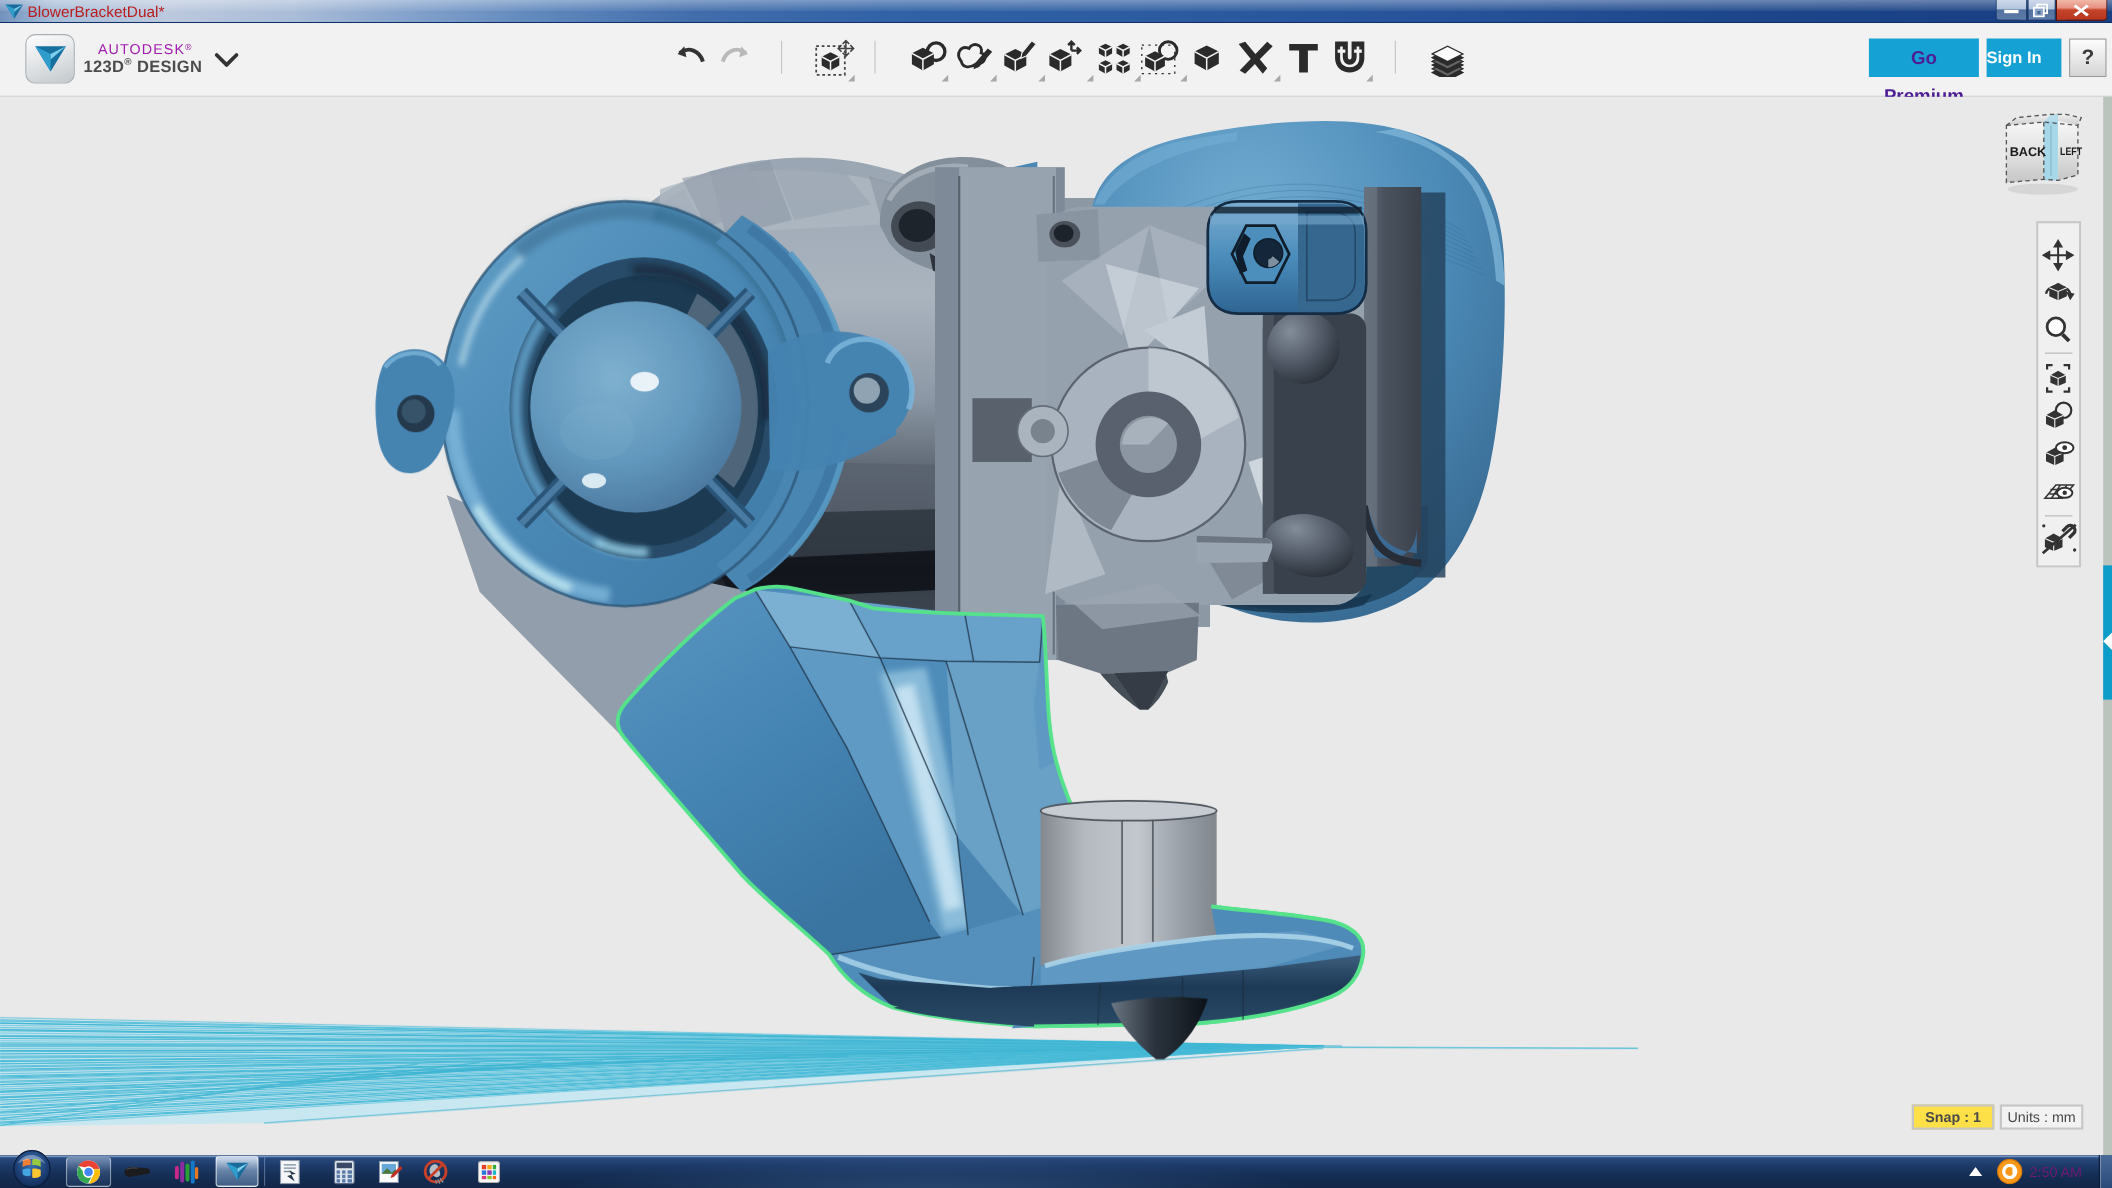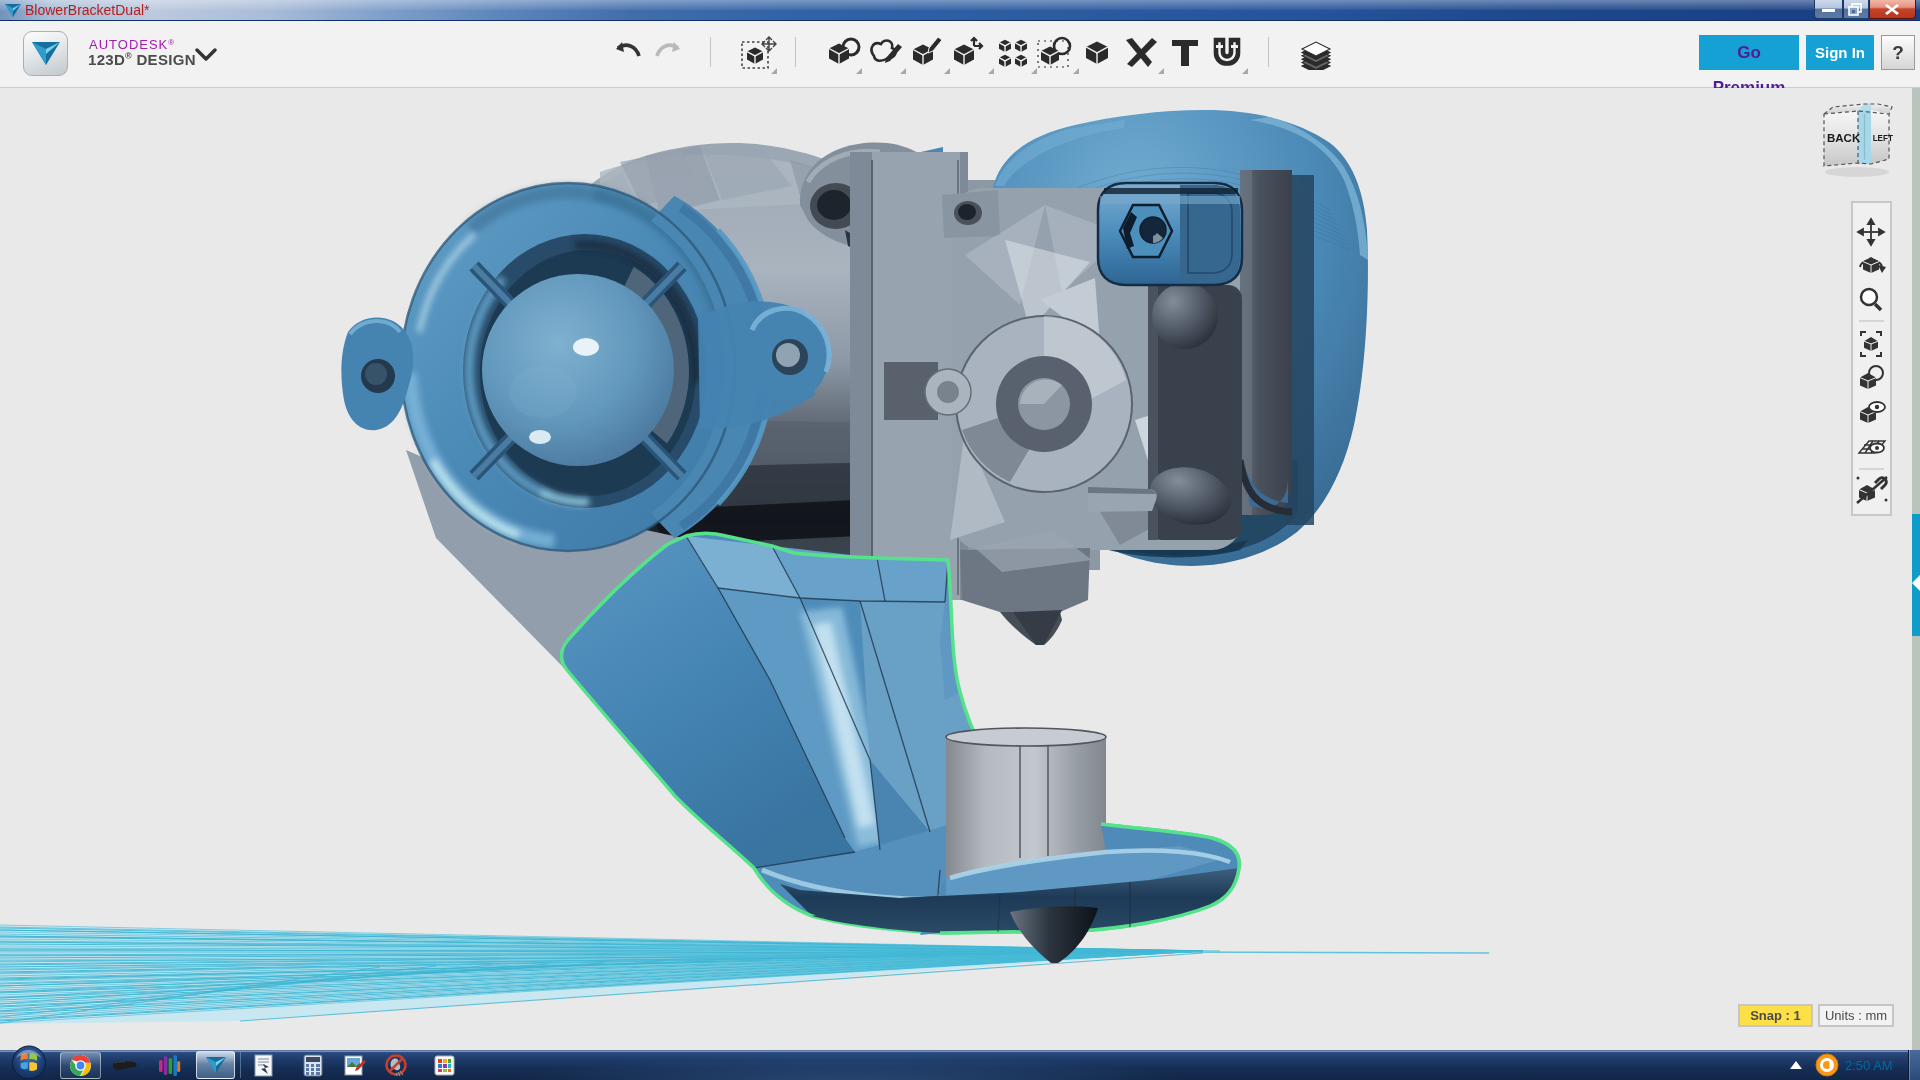--- a/index.html
+++ b/index.html
@@ -26,21 +26,21 @@
  <path d="M3,1 L8,5 L13,1 L15,3 L10,6.5 L15,10 L13,12 L8,8 L3,12 L1,10 L6,6.5 L1,3 Z" fill="#fff"></path>
 </svg>
 <div class="abs" style="left:0;top:21px;width:1920px;height:67px;background:#f2f2f2;border-bottom:1px solid #cccccc"></div>
 <div class="abs" style="left:23px;top:31px;width:45px;height:45px;border-radius:9px;background:linear-gradient(160deg,#fdfdfd 0%,#e8eaec 40%,#c2c8cc 100%);border:1px solid #aab0b4"></div>
 <svg class="abs" style="left:31px;top:41px" width="30" height="26" viewBox="0 0 30 26">
  <polygon points="1,1 29,1 15,24" fill="#156f9f"></polygon>
  <polygon points="1,1 15,8 15,24" fill="#2f9dcc"></polygon>
  <polygon points="15,8 29,1 15,13" fill="#7fd0ea"></polygon>
 </svg>
 <div class="abs" style="left:89px;top:37px;font-size:13px;color:#a21caf;letter-spacing:1px">AUTODESK<span style="font-size:8px;vertical-align:4px">®</span></div>
-<div class="abs" style="left:88px;top:51px;font-size:15px;font-weight:bold;color:#4c4c4c;letter-spacing:.3px">123D<span style="font-size:9px;vertical-align:6px">®</span> DESIGN</div>
+<div class="abs" style="left:76px;top:51px;font-size:15px;font-weight:bold;color:#4c4c4c;letter-spacing:.3px">123D<span style="font-size:9px;vertical-align:6px">®</span> DESIGN</div>
 <svg class="abs" style="left:195px;top:48px" width="22" height="14" viewBox="0 0 22 14">
  <path d="M2,2 L11,11 L20,2" fill="none" stroke="#333" stroke-width="3.4" stroke-linecap="round" stroke-linejoin="round"></path>
 </svg>
 <svg class="abs" style="left:612px;top:40px" width="32" height="24" viewBox="0 0 32 24">
  <path d="M10,2 L4,9 L12,12 Z" fill="#333"></path>
  <path d="M6,8 C14,2 24,6 27,16" fill="none" stroke="#333" stroke-width="3.6"></path>
 </svg>
 <svg class="abs" style="left:652px;top:40px" width="32" height="24" viewBox="0 0 32 24">
  <path d="M22,2 L28,9 L20,12 Z" fill="#b9b9b9"></path>
  <path d="M26,8 C18,2 8,6 5,16" fill="none" stroke="#b9b9b9" stroke-width="3.6"></path>
@@ -164,21 +164,21 @@
 <svg class="abs" style="left:1072px;top:67px" width="8" height="8" viewBox="0 0 8 8">
     <polygon points="7,1 7,7 1,7" fill="#a8a8a8"></polygon>
   </svg>
 <svg class="abs" style="left:1157px;top:67px" width="8" height="8" viewBox="0 0 8 8">
     <polygon points="7,1 7,7 1,7" fill="#a8a8a8"></polygon>
   </svg>
 <svg class="abs" style="left:1241px;top:67px" width="8" height="8" viewBox="0 0 8 8">
     <polygon points="7,1 7,7 1,7" fill="#a8a8a8"></polygon>
   </svg>
 <div class="abs" style="left:1699px;top:35px;width:100px;height:35px;background:#16a1d4;color:#4c1d95;font-weight:bold;font-size:17px;text-align:center;line-height:35px">Go Premium</div>
-<div class="abs" style="left:1806px;top:35px;width:68px;height:35px;background:#16a1d4;color:#fff;font-weight:bold;font-size:15px;text-align:center;line-height:35px">Sign In</div>
+<div class="abs" style="left:1806px;top:35px;width:68px;height:35px;background:#16a1d4;color:#fff;font-weight:bold;font-size:15px;text-align:left;line-height:35px">Sign In</div>
 <div class="abs" style="left:1881px;top:35px;width:34px;height:35px;background:linear-gradient(180deg,#fdfdfd,#d5d5d5);border:1px solid #9a9a9a;color:#3a3a3a;font-weight:bold;font-size:19px;text-align:center;line-height:33px">?</div>
 <div class="abs" style="left:0;top:88px;width:1920px;height:962px;background:#e9e9e9"></div>
 <svg class="abs" style="left:0;top:88px" width="1920" height="962" viewBox="0 88 1920 962">
     <defs>
 <linearGradient id="bodyg" x1="0" y1="0" x2="0" y2="1">
  <stop offset="0" stop-color="#9ba6b3"></stop>
         <stop offset=".3" stop-color="#aab4bf"></stop>
  <stop offset=".52" stop-color="#8d98a6"></stop>
         <stop offset=".66" stop-color="#646e7a"></stop>
  <stop offset=".76" stop-color="#39424e"></stop>
@@ -683,13 +683,13 @@
 </svg>
 <svg class="abs" style="left:1788px;top:1059px" width="16" height="12" viewBox="0 0 16 12">
     <polygon points="8,2 14,10 2,10" fill="#fff"></polygon>
   </svg>
 <svg class="abs" style="left:1815px;top:1053px" width="24" height="24" viewBox="0 0 24 24">
 <circle cx="12" cy="12" r="11" fill="#f89818"></circle>
 <circle cx="12" cy="12" r="5.5" fill="none" stroke="#fff" stroke-width="3"></circle>
 <path d="M16,8 L16,16" stroke="#fff" stroke-width="3"></path>
 <circle cx="12" cy="12" r="11" fill="none" stroke="#d87808" stroke-width="1"></circle>
 </svg>
-<div class="abs" style="left:1845px;top:1058px;width:60px;height:14px;color:#0369a1;font-size:13px;">2:50 AM</div>
+<div class="abs" style="left:1845px;top:1058px;width:60px;height:14px;color:#701a75;font-size:13px;">2:50 AM</div>
 <div class="abs" style="left:1908px;top:1050px;width:12px;height:30px;background:linear-gradient(180deg,#4a6a9a,#2a4a7a);border-left:1px solid #0a1a34;box-shadow:inset 1px 0 0 rgba(255,255,255,.3)"></div>
 </body></html>

